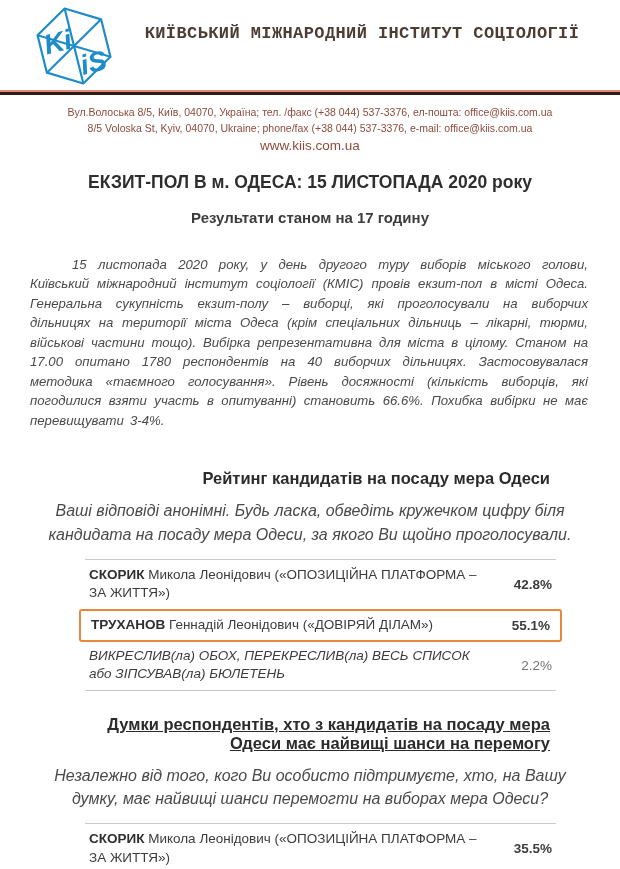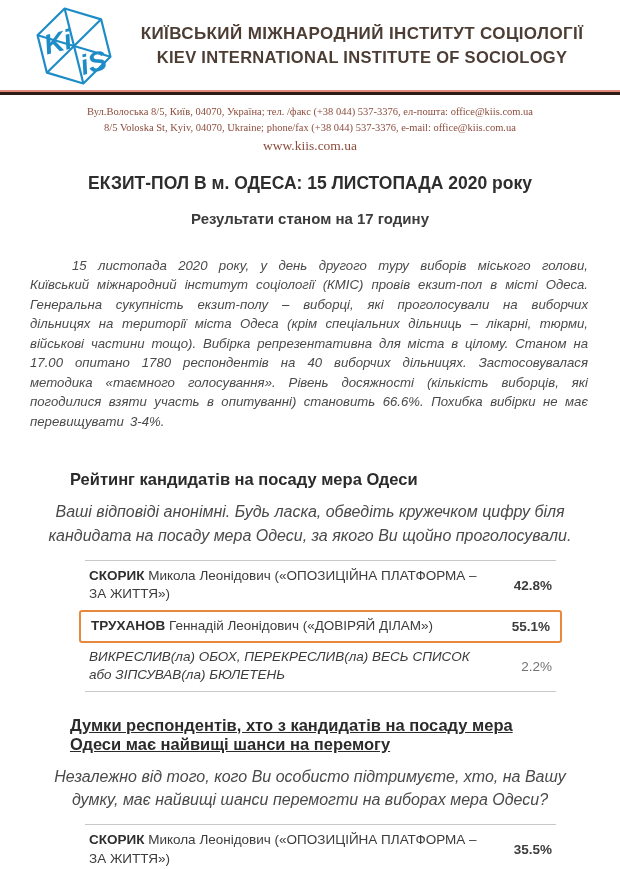--- a/index.html
+++ b/index.html
@@ -5,40 +5,40 @@
   * { margin: 0; padding: 0; box-sizing: border-box; }
   html, body { background: #ffffff; }
   .page {
     width: 620px; height: 869px; margin: 0 auto; background: #ffffff;
     font-family: "Liberation Sans", sans-serif; color: #333; overflow: hidden;
     position: relative;
   }
   
   .header { display: flex; align-items: flex-start; padding: 4px 18px 0 26px; height: 88px; }
   .logo { width: 96px; height: 84px; flex: 0 0 auto; }
-  .org-names { flex: 1; text-align: center; margin-top: 20px; font-family: Liberation Sans, sans-serif; color: #4d3e35; }
+  .org-names { flex: 1; text-align: center; margin-top: 20px; font-family: Liberation Mono, monospace; color: #4d3e35; }
   .org-uk { font-size: 17px; font-weight: bold; letter-spacing: 0.4px; }
   .org-en { font-size: 16.5px; font-weight: bold; letter-spacing: 0.3px; margin-top: 4px; }
   .rules { margin-top: 2px; }
   .rule-salmon { height: 2px; background: #e28a7e; }
   .rule-dark { height: 3px; background: #2d1c18; }
   
-  .addr { text-align: center; margin-top: 9px; font-family: Liberation Serif, serif; color: #8c4c3c; }
+  .addr { text-align: center; margin-top: 9px; font-family: Liberation Sans, sans-serif; color: #8c4c3c; }
   .addr-line { font-size: 10.5px; line-height: 1.55; }
   .website { font-size: 13.5px; margin-top: 1px; color: #8c4c3c; }
   
   .doc-title { text-align: center; margin-top: 19px; font-size: 17.5px; font-weight: bold; color: #2e2e2e; }
   .doc-subtitle { text-align: center; margin-top: 16px; font-size: 15px; color: #3c3c3c; }
   
   .intro {
     margin: 29px 32px 0 30px; font-style: italic; font-size: 13.2px; line-height: 1.48;
     text-align: justify; text-indent: 42px; color: #4a4a4a; word-spacing: 2.5px;
   }
   
-  .section-heading { text-align: left; font-size: 16.5px; font-weight: bold; color: #2b2b2b; padding: 0 70px; }
+  .section-heading { text-align: right; font-size: 16.5px; font-weight: bold; color: #2b2b2b; padding: 0 70px; }
   .s1 { margin-top: 39px; }
   .s2 { margin-top: 24px; text-decoration: underline; }
   .section-note { text-align: center; font-style: italic; font-size: 16px; line-height: 1.45; color: #4a4a4a; margin: 11px 42px 0; }
   
   .table { margin: 13px 64px 0 85px; border-top: 1.5px solid #c8c8c8; }
   .row { display: flex; align-items: center; padding: 6px 4px; border-bottom: 1.5px solid #c8c8c8; }
   .cell-name { flex: 1; padding-right: 12px; font-size: 13.5px; line-height: 1.38; color: #3c3c3c; }
   .cell-name b { color: #2f2f2f; }
   .cell-val { width: 62px; text-align: right; font-size: 13.5px; font-weight: bold; color: #3c3c3c; }
   .row.italic-row .cell-name { font-style: italic; }
@@ -66,21 +66,20 @@
           <line x1="50" y1="50" x2="11" y2="27"></line>
         </g>
         <g font-family="Liberation Sans, sans-serif" font-weight="bold" font-style="italic" fill="#1e8cc7">
           <text x="16" y="52" font-size="33" transform="rotate(-14 50 50)">Ki</text>
           <text x="52" y="86" font-size="33" transform="rotate(-14 50 50)">iS</text>
         </g>
       </svg>
     </div>
     <div class="org-names">
       <div class="org-uk">КИЇВСЬКИЙ МІЖНАРОДНИЙ ІНСТИТУТ СОЦІОЛОГІЇ</div>
-      <div class="org-en">KIEV INTERNATIONAL  INSTITUTE OF SOCIOLOGY</div>
     </div>
   </div>
 
   <div class="rules">
     <div class="rule-salmon"></div>
     <div class="rule-dark"></div>
   </div>
 
   <div class="addr">
     <div class="addr-line">Вул.Волоська 8/5, Київ, 04070, Україна; тел. /факс (+38 044) 537-3376, ел-пошта: office@kiis.com.ua</div>

